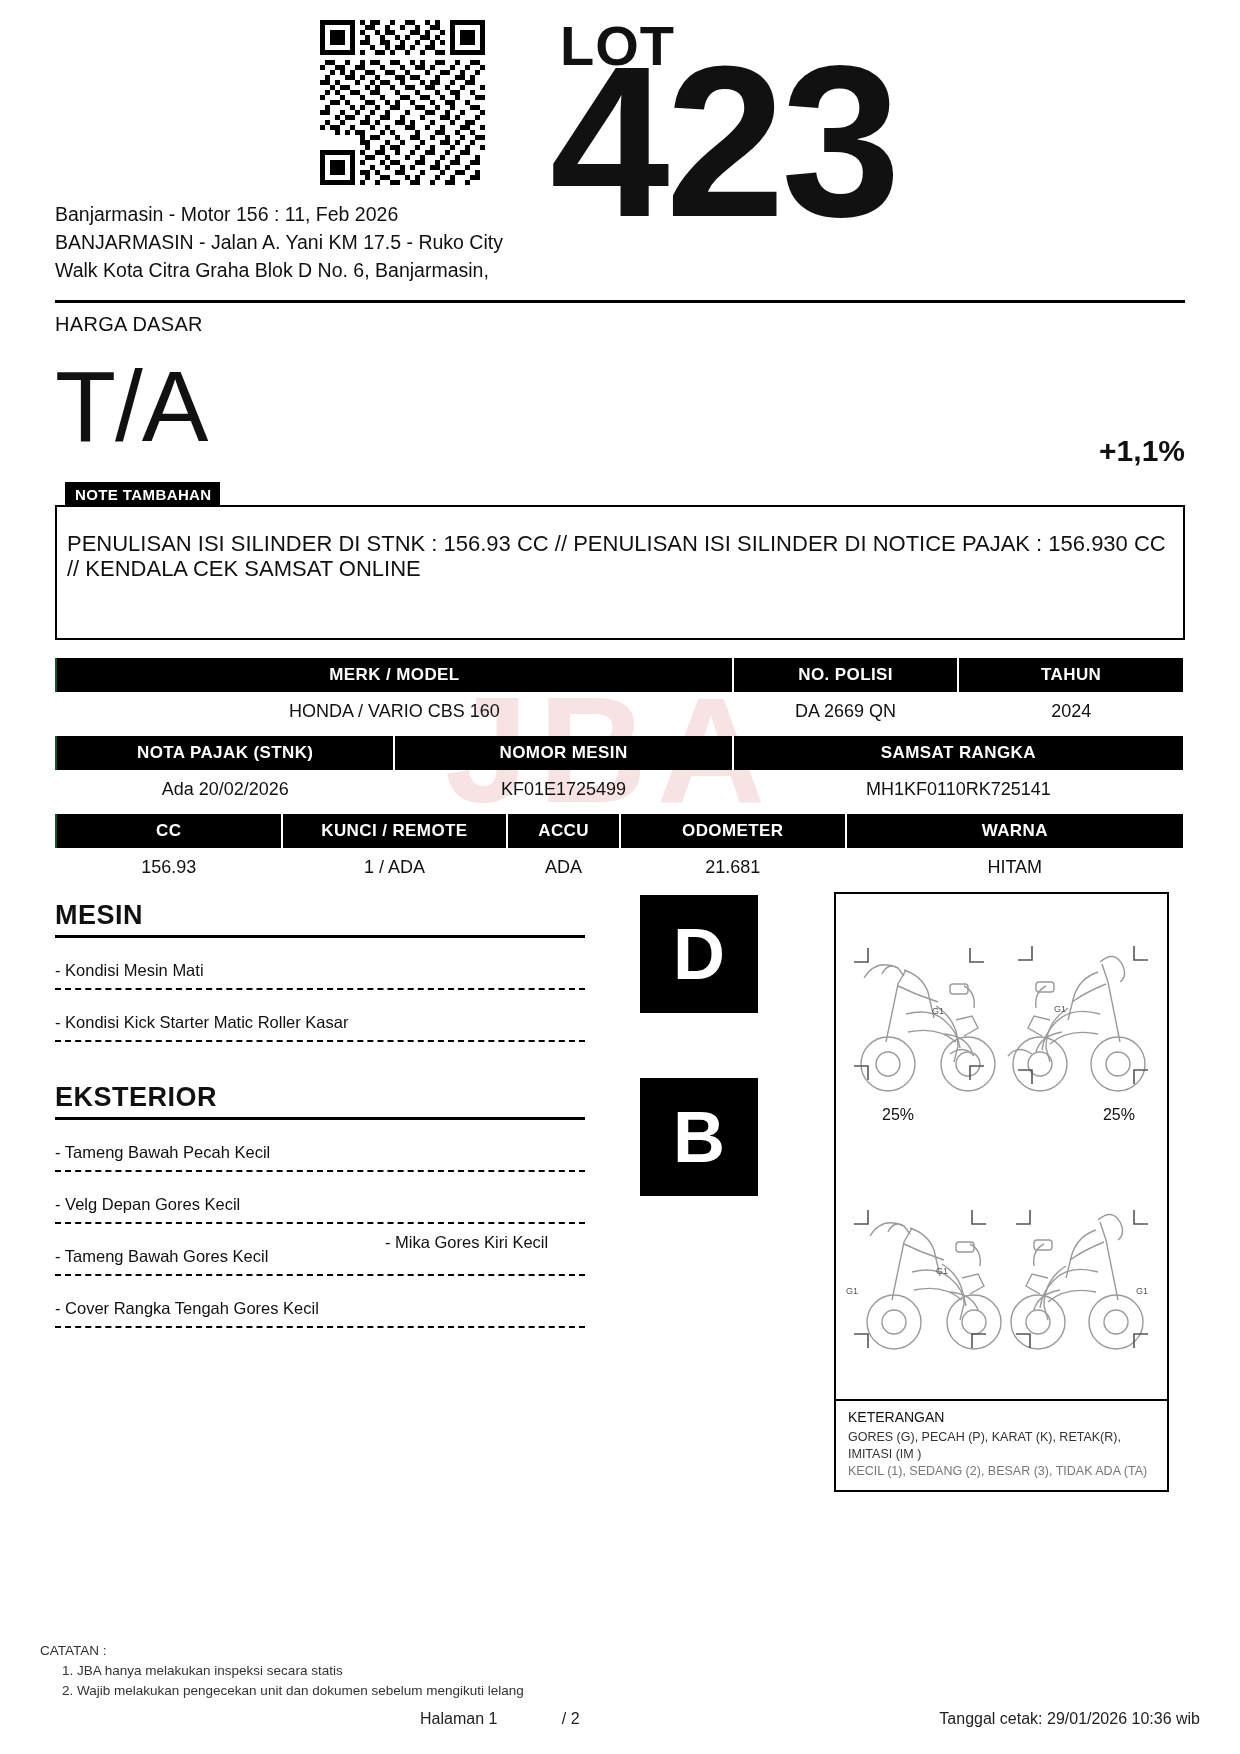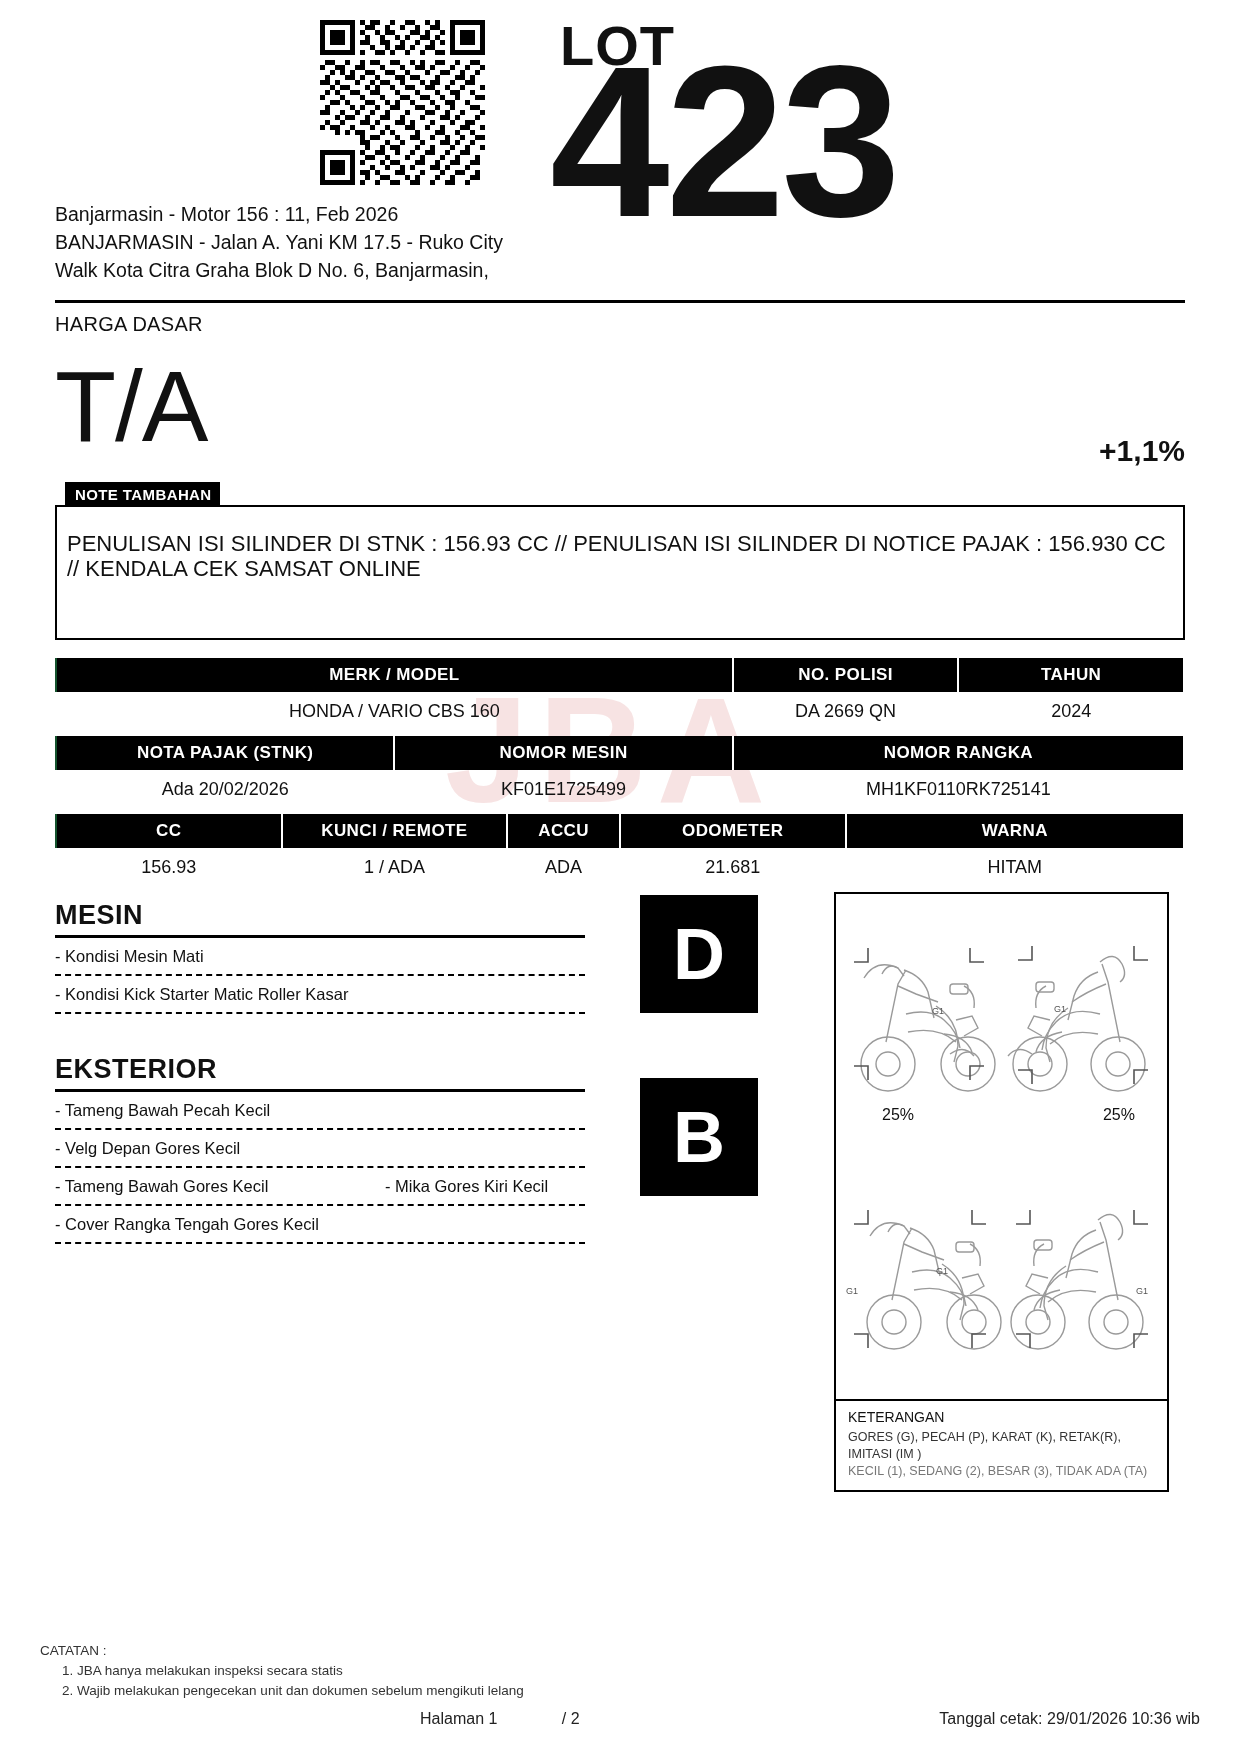--- a/index.html
+++ b/index.html
@@ -191,21 +191,21 @@
     width: 118px;
     height: 118px;
     font-size: 72px;
     font-weight: bold;
     text-align: center;
     line-height: 118px;
   }
   .item-line {
     border-bottom: 2px dashed #000;
     font-size: 16.5px;
-    padding: 9px 0 8px 0;
+    padding: 23px 0 8px 0;
     position: relative;
     width: 530px;
   }
   .item-line .second {
     position: absolute;
     left: 330px;
     top: 9px;
   }
   .sec2 { margin-top: 40px; }
 
@@ -597,21 +597,21 @@
         <td class="vcell" colspan="6">HONDA / VARIO CBS 160</td>
         <td class="vcell" colspan="2">DA 2669 QN</td>
         <td class="vcell" colspan="2">2024</td>
       </tr>
       <tr class="gap-row">
             <td colspan="10"></td>
           </tr>
       <tr>
         <td class="hcell" colspan="3">NOTA PAJAK (STNK)</td>
         <td class="hcell" colspan="3">NOMOR MESIN</td>
-        <td class="hcell" colspan="4">NOMOR RANGKA</td>
+        <td class="hcell" colspan="4">SAMSAT RANGKA</td>
       </tr>
       <tr>
         <td class="vcell" colspan="3">Ada 20/02/2026</td>
         <td class="vcell" colspan="3">KF01E1725499</td>
         <td class="vcell" colspan="4">MH1KF0110RK725141</td>
       </tr>
       <tr class="gap-row">
             <td colspan="10"></td>
           </tr>
       <tr>

